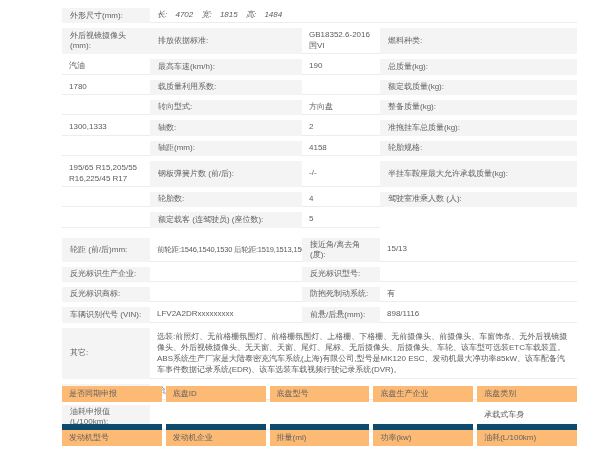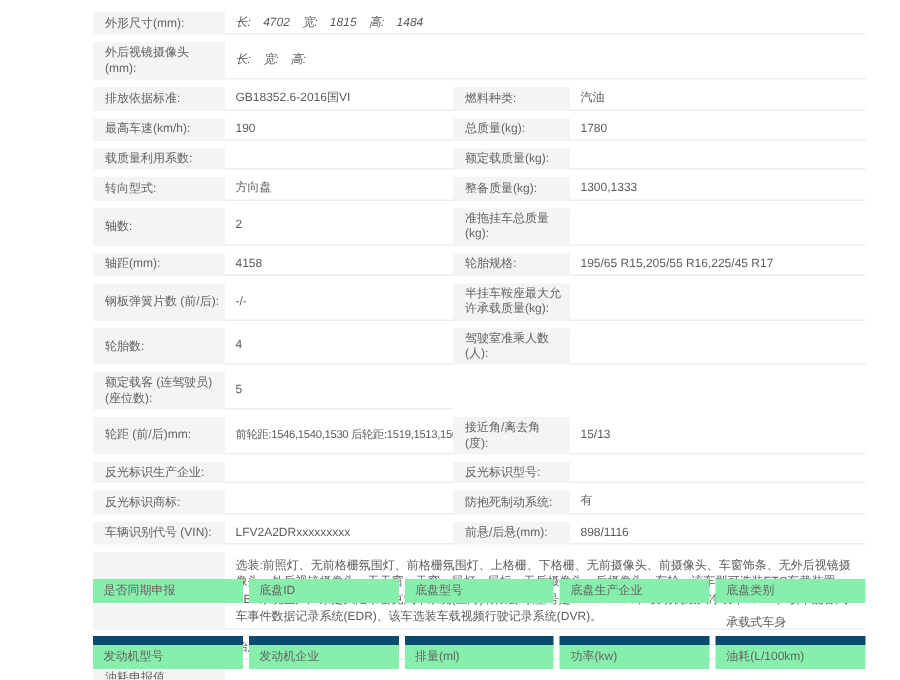--- a/index.html
+++ b/index.html
@@ -27,41 +27,40 @@
   .span3 { grid-column: 2 / 5; }
   .span2 { grid-column: 3 / 5; }
   .blank { background: #fff; }
   .dims { word-spacing: 6px; font-style: italic; }
   .nowrap { white-space: nowrap; font-size: 7.5px; letter-spacing: -0.2px; overflow: hidden; }
   .wrap { display: block; align-items: flex-start; line-height: 1.4; padding-top: 3px; padding-bottom: 3px; }
   .tbl5 { grid-template-columns: repeat(5, 1fr); column-gap: 4px; }
   .chassis { top: 386px; }
   .engine { top: 430px; }
   .hdr {
-    background: #86efac; color: #636363; font-size: 8px; line-height: 1.3;
+    background: #fdba74; color: #636363; font-size: 8px; line-height: 1.3;
     padding: 3px 4px 3px 7px; display: flex; align-items: center; min-height: 14px;
   }
   .cell {
     color: #5c5c5c; font-size: 8px; line-height: 1.3;
     padding: 3px 4px 3px 7px; border-bottom: 6px solid #0c4a6e;
     display: flex; align-items: center; min-height: 16px;
   }
 </style>
 </head>
 <body>
 
 <div class="page">
 
   <div class="grid main">
 
     <div class="lbl">外形尺寸(mm):</div>
     <div class="val span3 dims">长: 4702 宽: 1815 高: 1484</div>
 
     <div class="lbl">外后视镜摄像头(mm):</div>
-    <div class="val span3 dims">长: 宽: 高:</div>
 
     <div class="lbl">排放依据标准:</div>
     <div class="val">GB18352.6-2016国VI</div>
     <div class="lbl">燃料种类:</div>
     <div class="val">汽油</div>
 
     <div class="lbl">最高车速(km/h):</div>
     <div class="val">190</div>
     <div class="lbl">总质量(kg):</div>
     <div class="val">1780</div>

